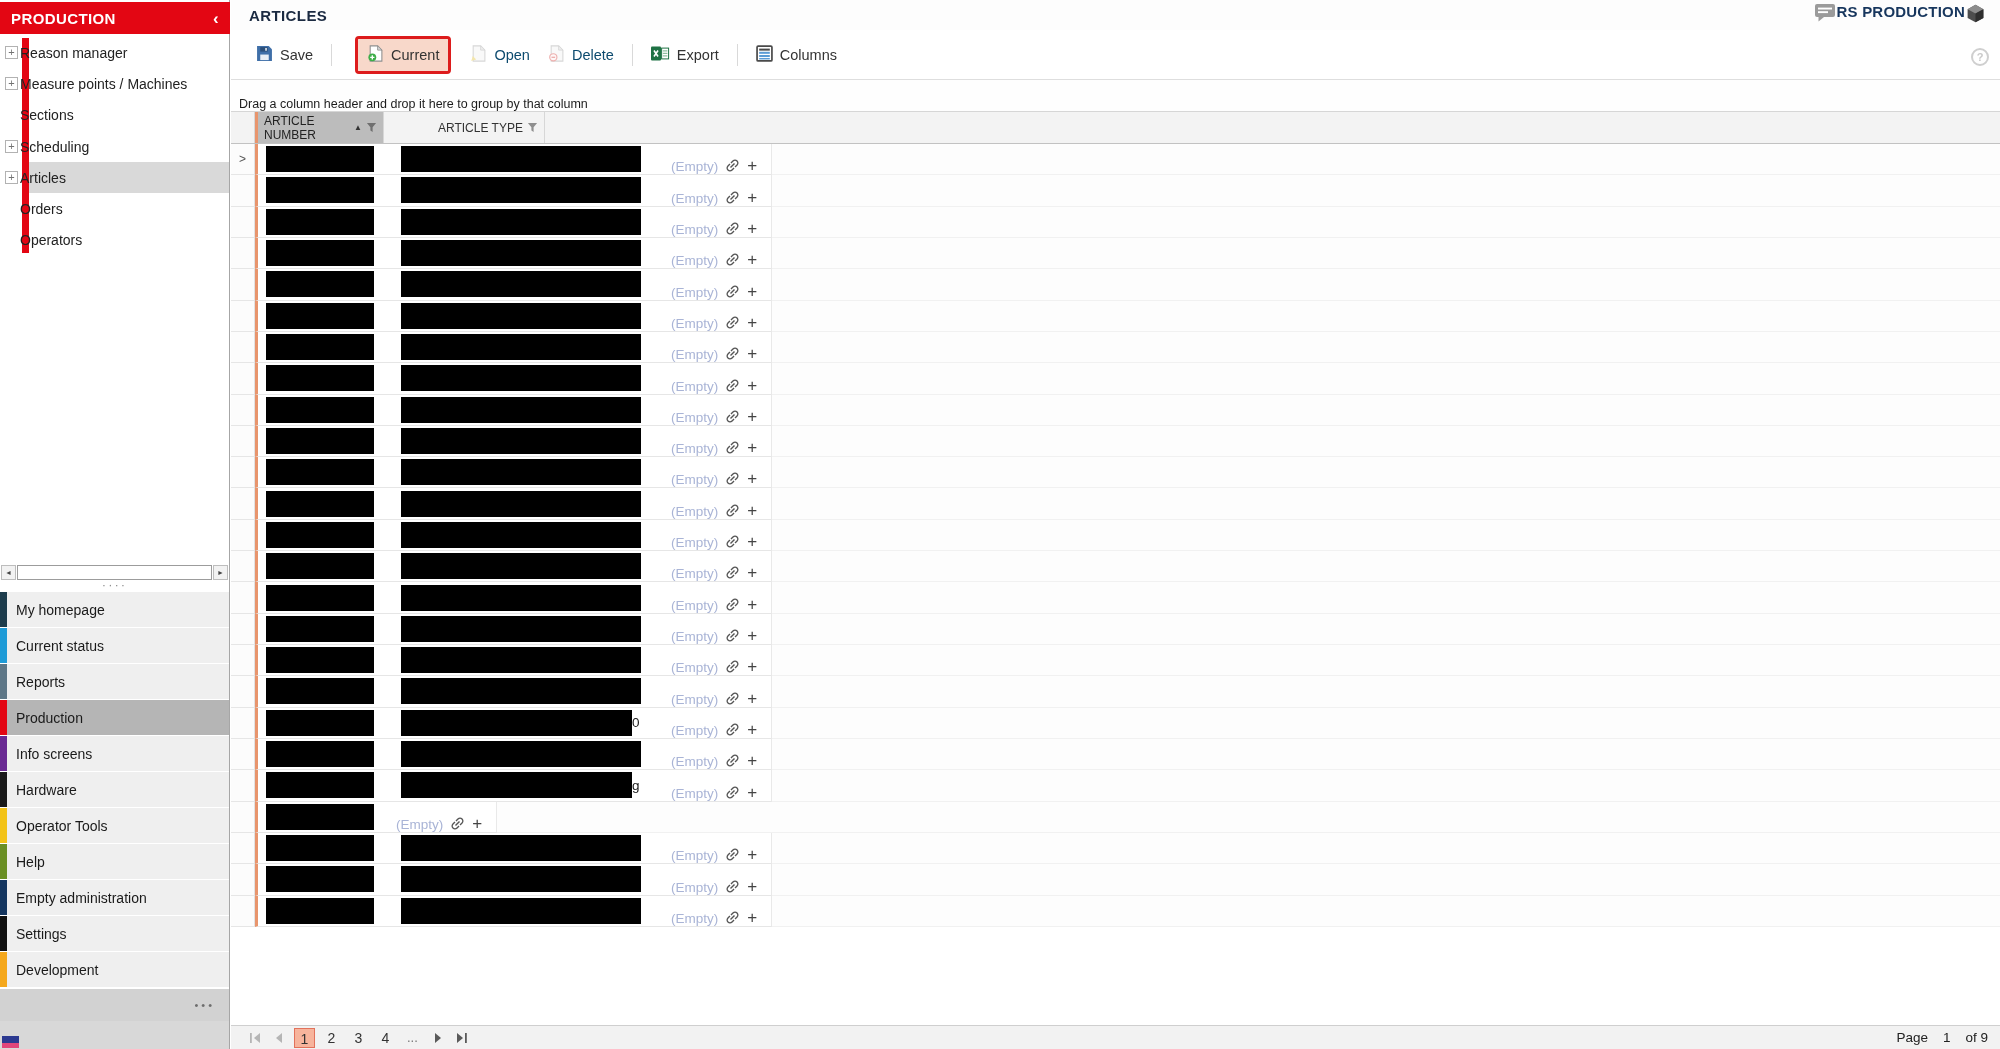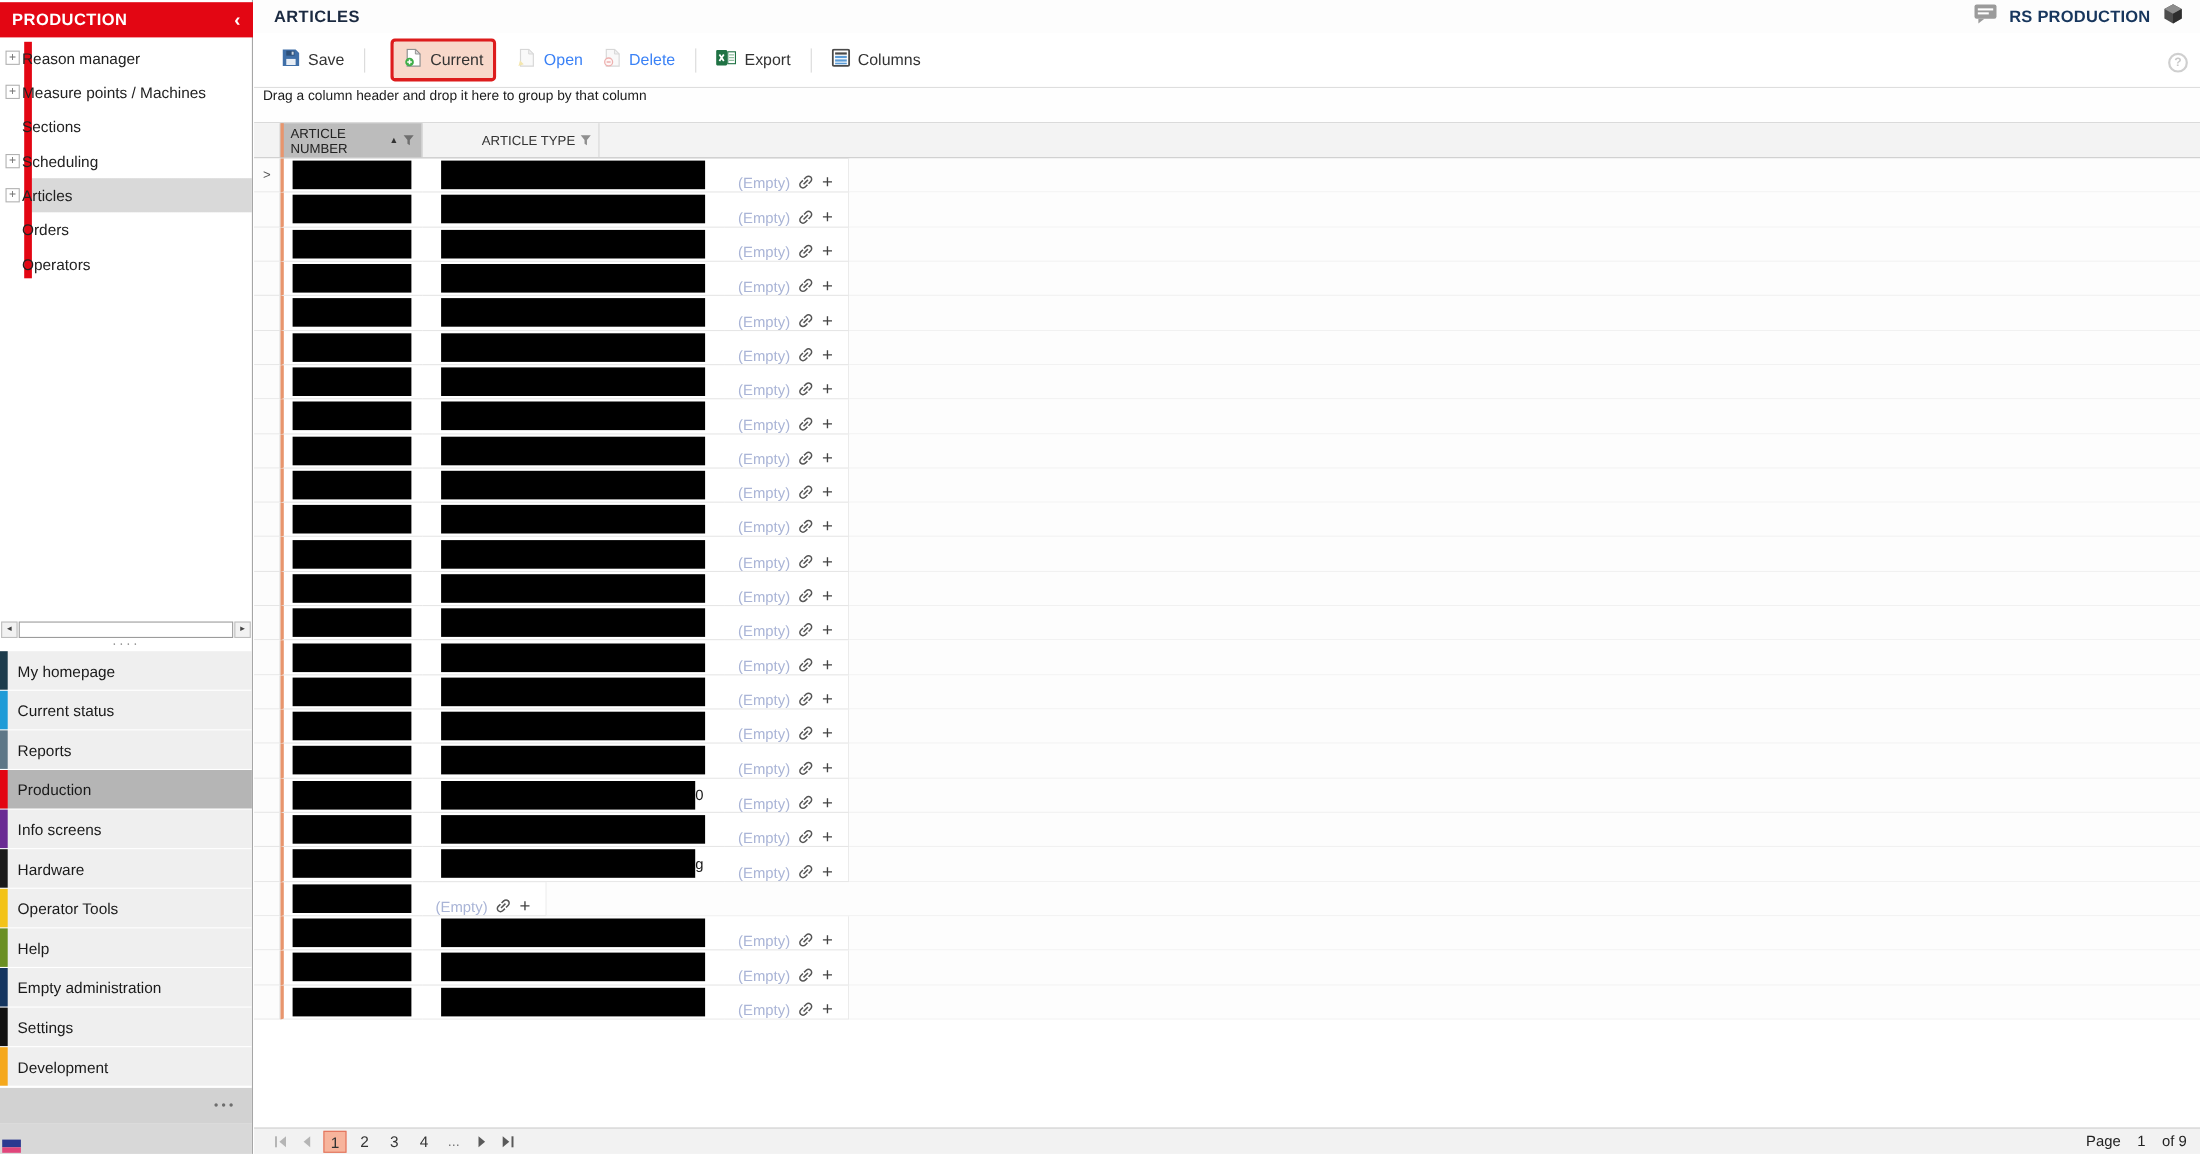--- a/index.html
+++ b/index.html
@@ -35,36 +35,36 @@
     color:#6e6e6e; font-size:11px; letter-spacing:3px; }
   .sidebar-bottom { position:absolute; left:0; top:1021px; width:100%; height:28px; background:#d8d8d8; }
   .flag { position:absolute; left:2px; top:15px; width:17px; height:12px; }
   .flag .f-top { height:7px; background:#2b3990; }
   .flag .f-bot { height:5px; background:#e0457b; }
 
   
   .main { position:absolute; left:231px; top:0; width:1769px; height:1049px; display:flex; flex-direction:column; background:#fff; }
   .titlebar { height:30px; flex:none; display:flex; align-items:center; padding:0 14px 0 18px; background:#fdfdfd; }
   .page-title { font-size:15px; font-weight:bold; color:#1b2a41; letter-spacing:.4px; }
-  .brandbox { margin-left:auto; display:flex; align-items:center; gap:10px; }
+  .brandbox { margin-left:auto; display:flex; }
   .brand { font-size:15px; font-weight:bold; color:#17365d; letter-spacing:.2px; }
   .help-circle { position:absolute; right:11px; top:48px; width:18px; height:18px; border-radius:50%;
     border:2px solid #cfcfcf; color:#c9c9c9; font-size:11px; font-weight:bold;
     display:flex; align-items:center; justify-content:center; }
 
   .toolbar { height:50px; flex:none; display:flex; align-items:center; padding-left:16px;
     border-bottom:1px solid #dedede; background:#fff; }
   .btn { display:flex; align-items:center; gap:7px; font-size:14.5px; color:#333; padding:6px 9px; cursor:pointer; }
-  .btn.disabled { color:#3b82f6; cursor:default; }
+  .btn.disabled { color:#0c4a6e; cursor:default; }
   .btn.disabled svg { opacity:.45; }
   .tb-sep { width:1px; height:22px; background:#d9d9d9; margin:0 9px; }
   .create-wrap { border:3px solid #dd1c1c; border-radius:4px; margin:0 10px 0 14px; }
   .btn.create { background:#f8d8ca; border-radius:2px; }
 
-  .groupbar { height:32px; flex:none; border-bottom:1px solid #d6d6d6; display:flex; align-items:flex-start;
+  .groupbar { height:32px; flex:none; border-bottom:1px solid #d6d6d6; display:flex; align-items:flex-end;
     padding-left:8px; font-size:12.5px; color:#1c1c1c; background:#fefefe; }
 
   
   .grid-header { height:32px; flex:none; display:flex; background:#f3f3f3; border-bottom:1px solid #c2c2c2;
     font-size:12px; color:#333; }
   .h-cell { display:flex; align-items:center; padding:0 6px; border-right:1px solid #d7d7d7; }
   .h-ind { width:24px; padding:0; }
   .h-artnum { width:129px; background:#bcbcbc; border-left:3px solid #e8956d; color:#222; }
   .h-name { width:275px; }
   .h-type { width:113px;margin-left:48px; }

